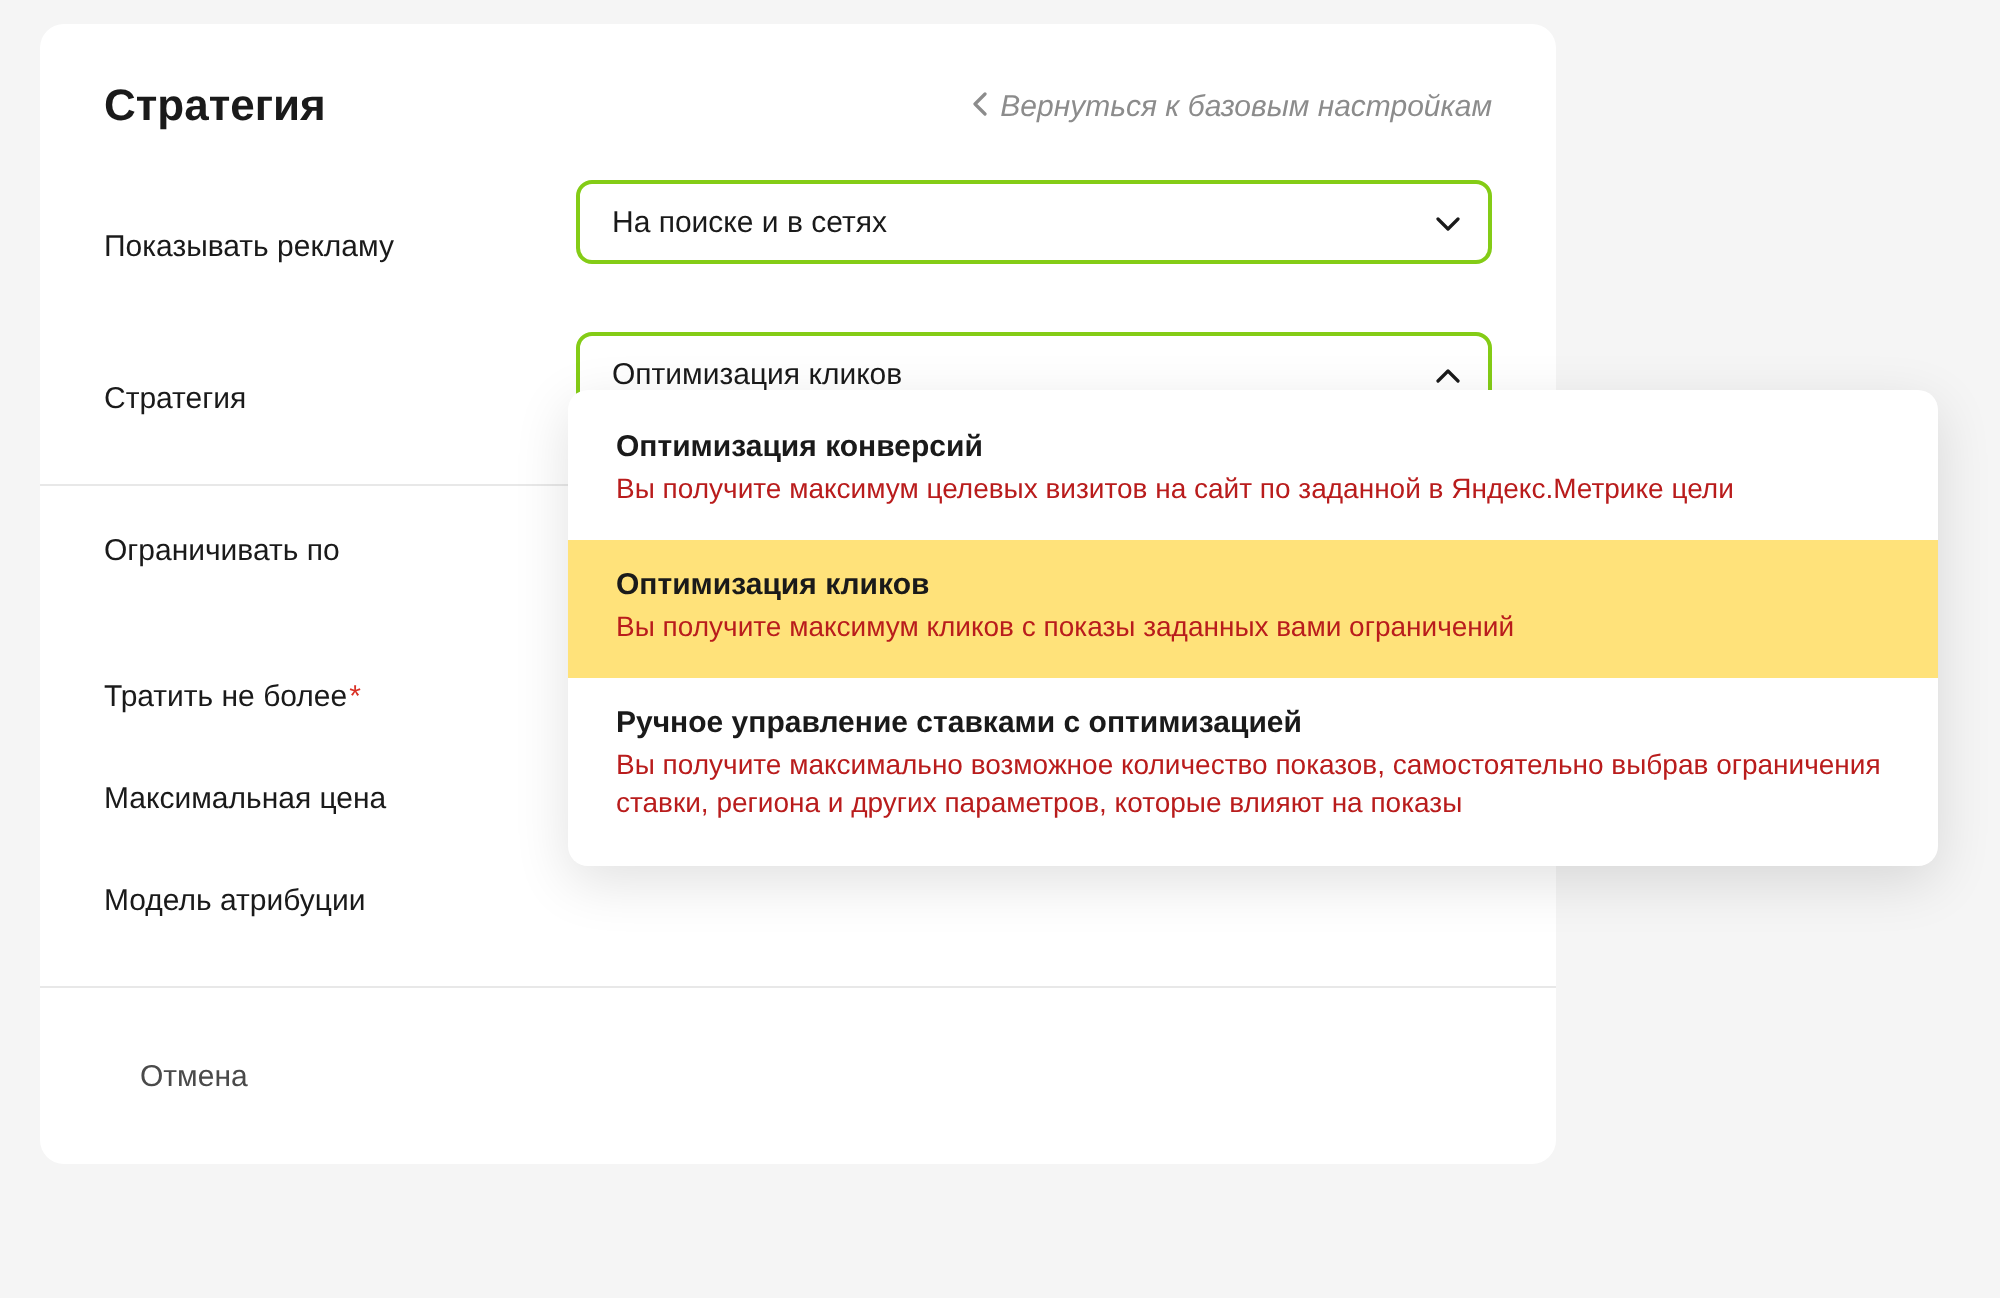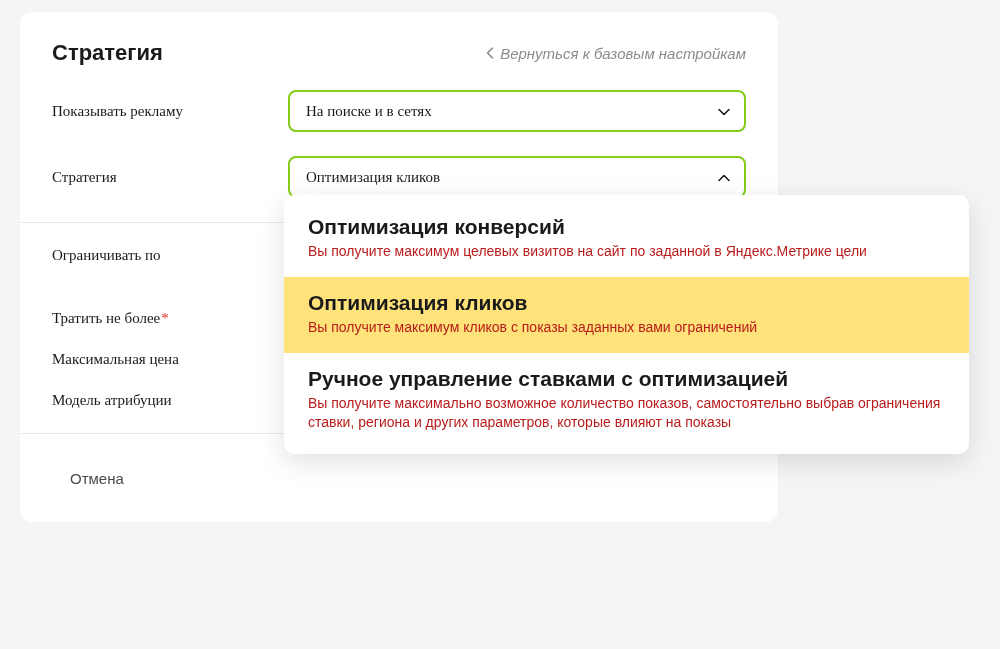--- a/index.html
+++ b/index.html
@@ -41,24 +41,23 @@
       font-size: 15px;
       cursor: pointer;
       font-style: italic;
     }
     .back-link svg {
       width: 8px;
       height: 12px;
     }
     .form-row {
       display: flex;
-      align-items: center;
-      margin-bottom: 24px;
+      align-items: flex-end;
+      margin-bottom: 34px;
       position: relative;
-      font-family: Liberation Serif, serif;
     }
     .form-label {
       width: 236px;
       font-size: 15px;
       color: #1a1a1a;
       flex-shrink: 0;
     }
     .form-label.required::after {
       content: "*";
       color: #d93025;
@@ -109,21 +108,21 @@
       padding: 6px 0;
     }
     .dropdown-item {
       padding: 14px 24px 16px 24px;
       cursor: pointer;
     }
     .dropdown-item.active {
       background: #ffe27a;
     }
     .dropdown-item-title {
-      font-size: 21px;
+      font-size: 15px;
       font-weight: 600;
       color: #1a1a1a;
       margin-bottom: 3px;
     }
     .dropdown-item-desc {
       font-size: 14px;
       color: #b91c1c;
       line-height: 1.35;
     }
     .footer {

